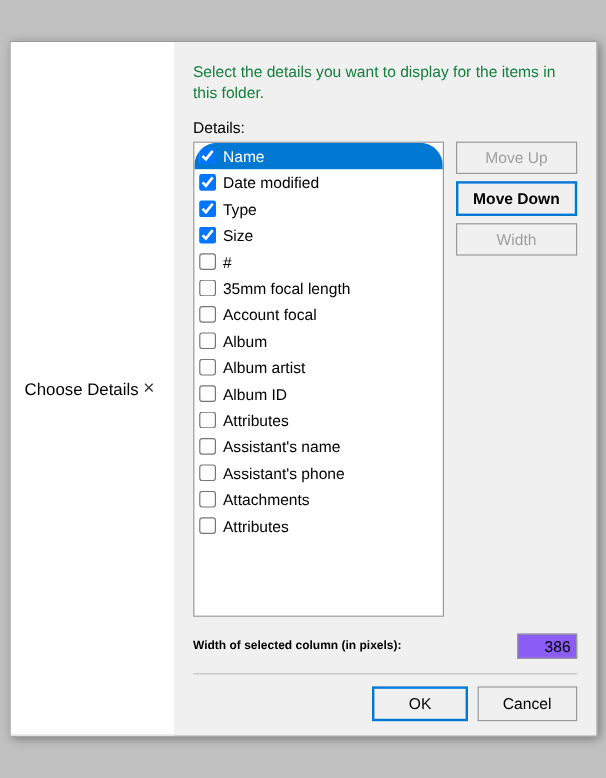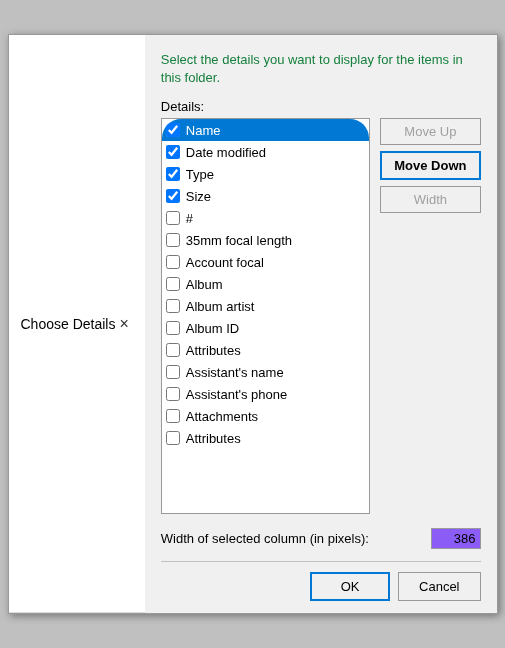--- a/index.html
+++ b/index.html
@@ -165,22 +165,23 @@
       margin-top: 14px;
     }
 
     .width-row {
       display: flex;
       align-items: center;
       margin-bottom: 12px;
     }
 
     .width-label {
-      font-size: 13px;
-      flex: 1;
+      font-size: 10px;
+      flex: 1;
+      font-weight: bold;
     }
 
     .width-input {
       border: 1px solid #999;
       background: #8b5cf6;
       padding: 2px 4px;
       width: 50px;
       font-size: 13px;
       text-align: right;
     }

